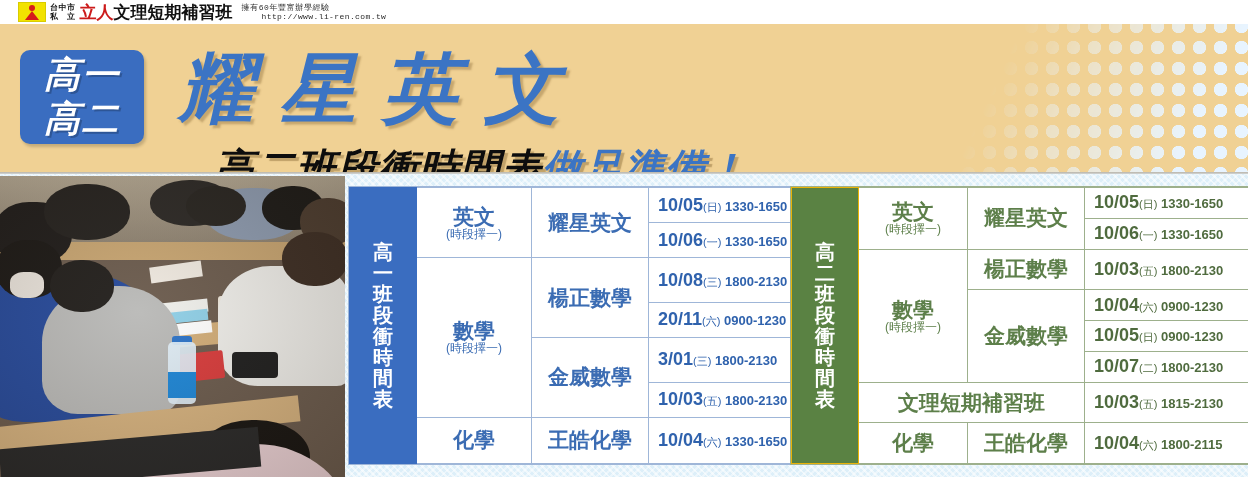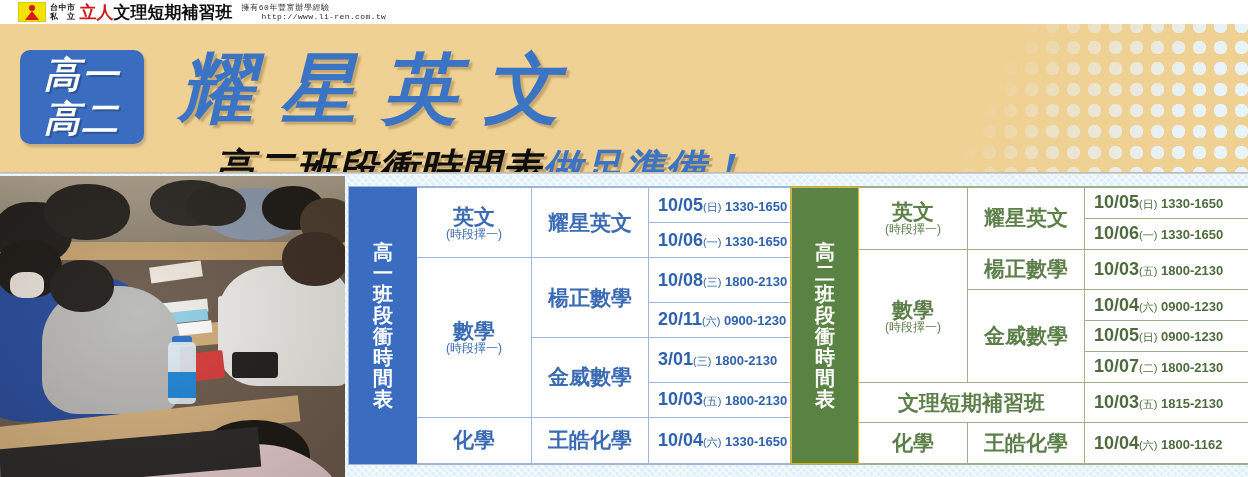--- a/index.html
+++ b/index.html
@@ -292,18 +292,18 @@
         <tr>
           <td class="date" style="width: 194px;"><span class="d">10/07</span><span class="w">(二)</span><span class="t"> 1800-2130</span></td>
         </tr>
         <tr>
           <td class="teacher" colspan="2">文理短期補習班</td>
           <td class="date" style="width: 194px;"><span class="d">10/03</span><span class="w">(五)</span><span class="t"> 1815-2130</span></td>
         </tr>
         <tr>
           <td class="subj" rowspan="1" style="width: 104px;"><span>化學</span></td>
           <td class="teacher" rowspan="1" style="width: 112px;">王皓化學</td>
-          <td class="date" style="width: 194px;"><span class="d">10/04</span><span class="w">(六)</span><span class="t"> 1800-1162</span></td>
+          <td class="date" style="width: 194px;"><span class="d">10/04</span><span class="w">(六)</span><span class="t"> 1800-2115</span></td>
         </tr>
       </tbody>
     </table>
 
 </div>
 
 </body></html>

